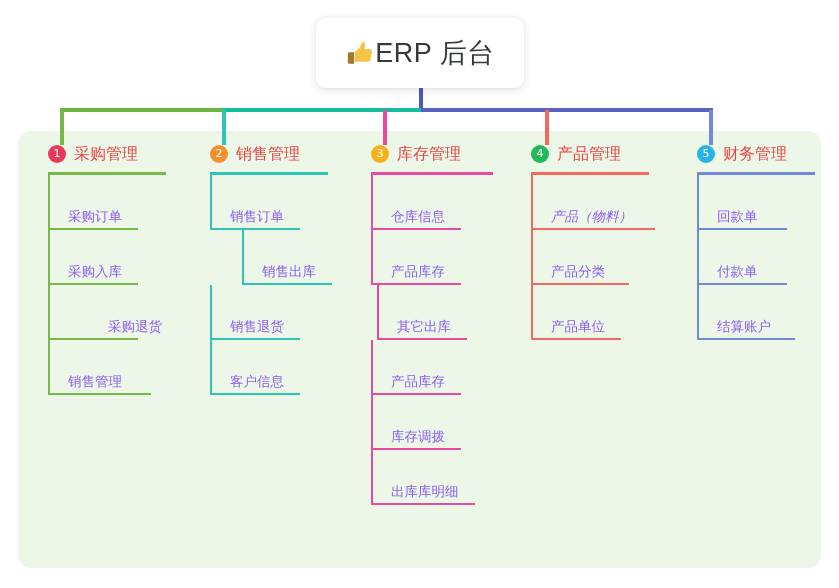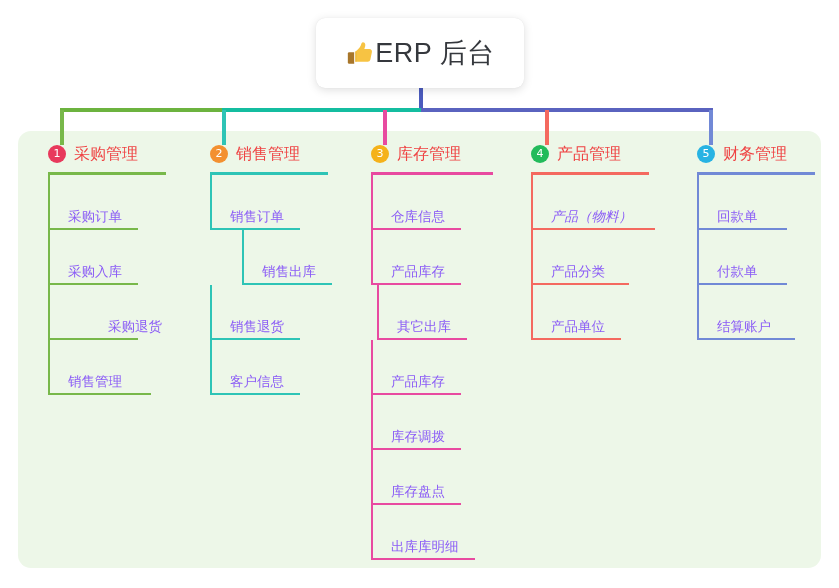--- a/index.html
+++ b/index.html
@@ -211,23 +211,20 @@
           </div>
           <div class="item" style="width: 90px; border-left-color: rgb(232, 74, 160); border-bottom-color: rgb(232, 74, 160); margin-left: 6px;">
             <span class="item-label">其它出库</span>
           </div>
           <div class="item" style="width: 90px; border-left-color: rgb(232, 74, 160); border-bottom-color: rgb(232, 74, 160);">
             <span class="item-label">产品库存</span>
           </div>
           <div class="item" style="width: 90px; border-left-color: rgb(232, 74, 160); border-bottom-color: rgb(232, 74, 160);">
             <span class="item-label">库存调拨</span>
           </div>
-          <div class="item" style="width: 90px; border-left-color: rgb(232, 74, 160); border-bottom-color: rgb(232, 74, 160);">
-            <span class="item-label">库存盘点</span>
-          </div>
           <div class="item" style="width: 104px; border-left-color: rgb(232, 74, 160); border-bottom-color: rgb(232, 74, 160);">
             <span class="item-label">出库库明细</span>
           </div>
         </div>
       </div>
       <div class="column" style="left: 513px; width: 165px;">
         <div class="col-head">
           <span class="badge" style="background: rgb(34, 187, 91);">4</span>
           <span class="col-title">产品管理</span>
         </div>

